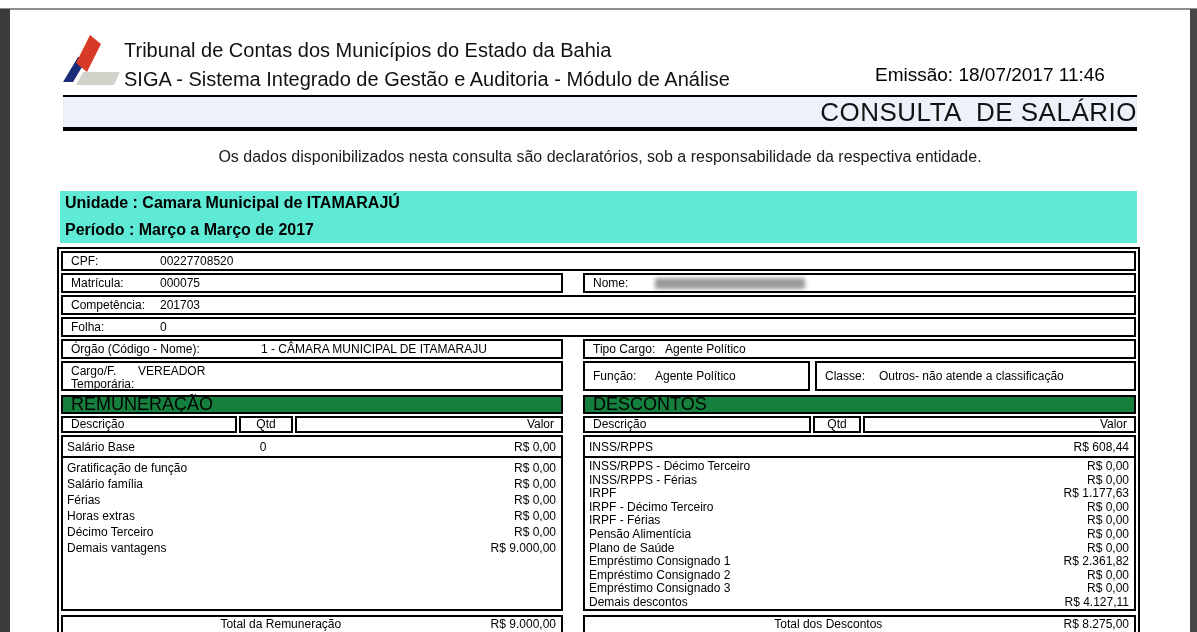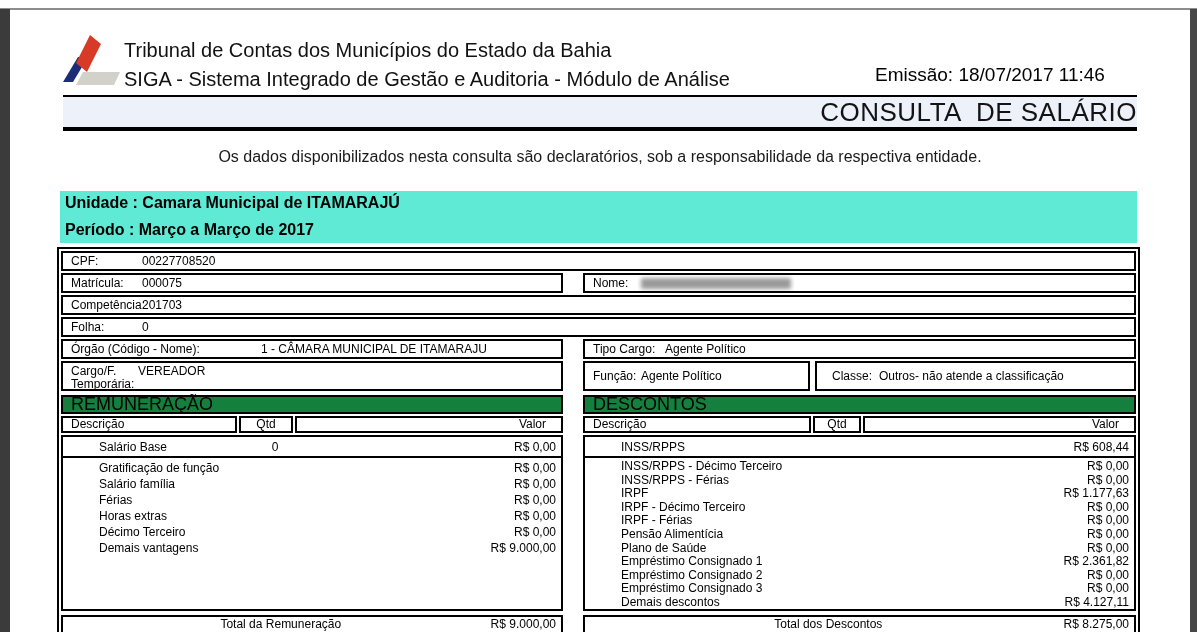--- a/index.html
+++ b/index.html
@@ -43,48 +43,48 @@
   .box{
     border:2px solid #000;box-sizing:border-box;height:20px;background:#fff;
     display:flex;align-items:center;font-size:12px;white-space:nowrap;overflow:hidden;
   }
   .box.full{width:100%;}
   .box.lhalf{width:502px;flex:0 0 502px;}
   .box.rhalf{flex:1;margin-left:20px;}
   .box.tall{height:30px;}
   .box.tall.topalign{align-items:flex-start;padding-top:2px;}
   .lbl{display:inline-block;box-sizing:border-box;padding-left:8px;flex:0 0 auto;}
-  .lbl.w83{width:79px;}
+  .lbl.w83{width:97px;}
   .lbl.w198{width:198px;}
   .lbl.w80{width:80px;}
-  .lbl.w70{width:56px;}
+  .lbl.w70{width:70px;}
   .lbl2{padding-left:8px;line-height:13px;width:75px;box-sizing:border-box;flex:0 0 auto;}
   .blur-redact{width:150px;height:11px;background:#9a9a9a;filter:blur(2px);border-radius:1px;}
   .box.funcao{flex:0 0 227px;}
-  .box.classe{flex:1;margin-left:5px;text-align:center;}
+  .box.classe{flex:1;margin-left:5px;}
 
   
   .cols{display:flex;margin-top:4px;align-items:flex-start;}
   .col-left{width:502px;flex:0 0 502px;}
   .col-right{flex:1;margin-left:20px;}
   .sec-hdr{border:2px solid #000;box-sizing:border-box;height:19px;line-height:15px;padding-left:8px;font-size:18px;background:#15803d;}
   .th-row{display:flex;margin-top:2px;}
   .th{border:2px solid #000;box-sizing:border-box;height:17px;line-height:13px;font-size:12px;background:#fff;}
   .th-desc{padding-left:8px;}
   .col-left .th-desc{width:176px;}
   .col-right .th-desc{width:228px;}
   .th-qtd{margin-left:2px;text-align:center;}
   .col-left .th-qtd{width:54px;}
   .col-right .th-qtd{width:48px;}
-  .th-val{margin-left:2px;flex:1;text-align:right;padding-right:15px;}
+  .th-val{margin-left:2px;flex:1;text-align:right;padding-right:7px;}
   .items{border:2px solid #000;box-sizing:border-box;margin-top:2px;height:176px;padding-top:2px;background:#fff;overflow:hidden;}
   .item-row{display:flex;font-size:12px;line-height:16px;white-space:nowrap;}
   .col-right .item-row{line-height:13.6px;}
   .item-row.first{line-height:16px;border-bottom:2px solid #000;padding-bottom:1px;margin-bottom:2px;}
-  .cell-desc{padding-left:24px;box-sizing:border-box;flex:0 0 auto;margin-left:12px;}
+  .cell-desc{padding-left:4px;box-sizing:border-box;flex:0 0 auto;}
   .col-left .cell-desc{width:170px;}
   .col-right .cell-desc{width:240px;}
   .cell-qtd{text-align:center;flex:0 0 auto;}
   .col-left .cell-qtd{width:60px;}
   .col-right .cell-qtd{width:48px;}
   .cell-val{flex:1;text-align:right;padding-right:5px;}
   .total-box{border:2px solid #000;box-sizing:border-box;margin-top:4px;padding-bottom:3px;background:#fff;}
   .total-box .tb-inner{display:flex;border-bottom:2px solid #000;font-size:12px;line-height:15px;white-space:nowrap;}
   .total-box .tb-label{padding-left:8px;flex:1;text-align:center;}
   .total-box .tb-value{padding-right:5px;text-align:right;}

